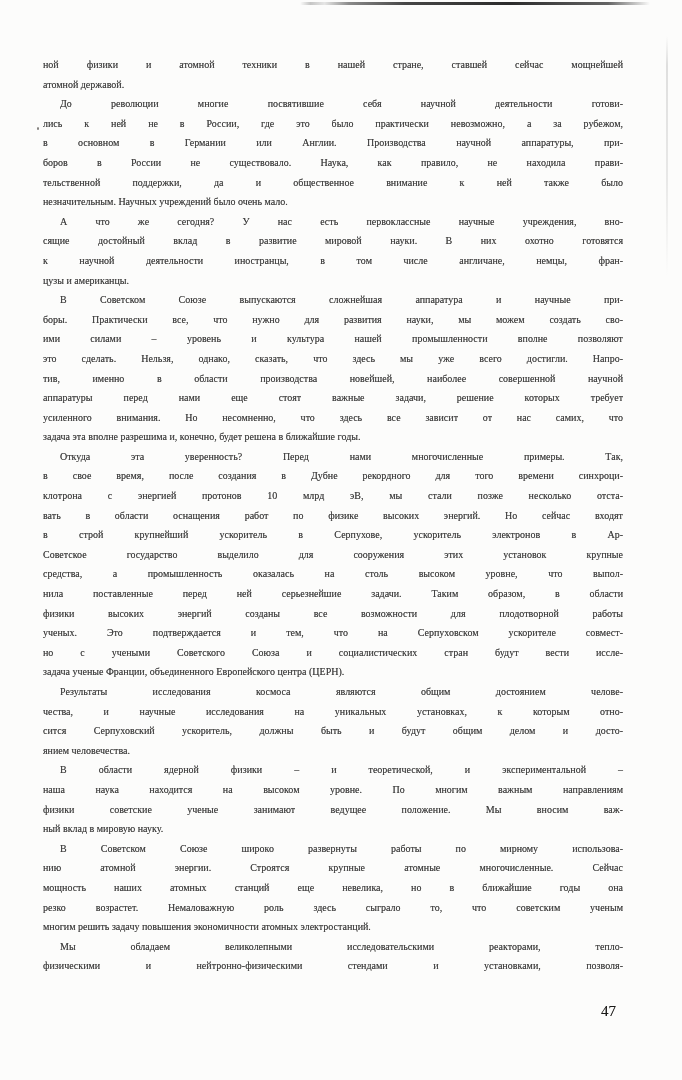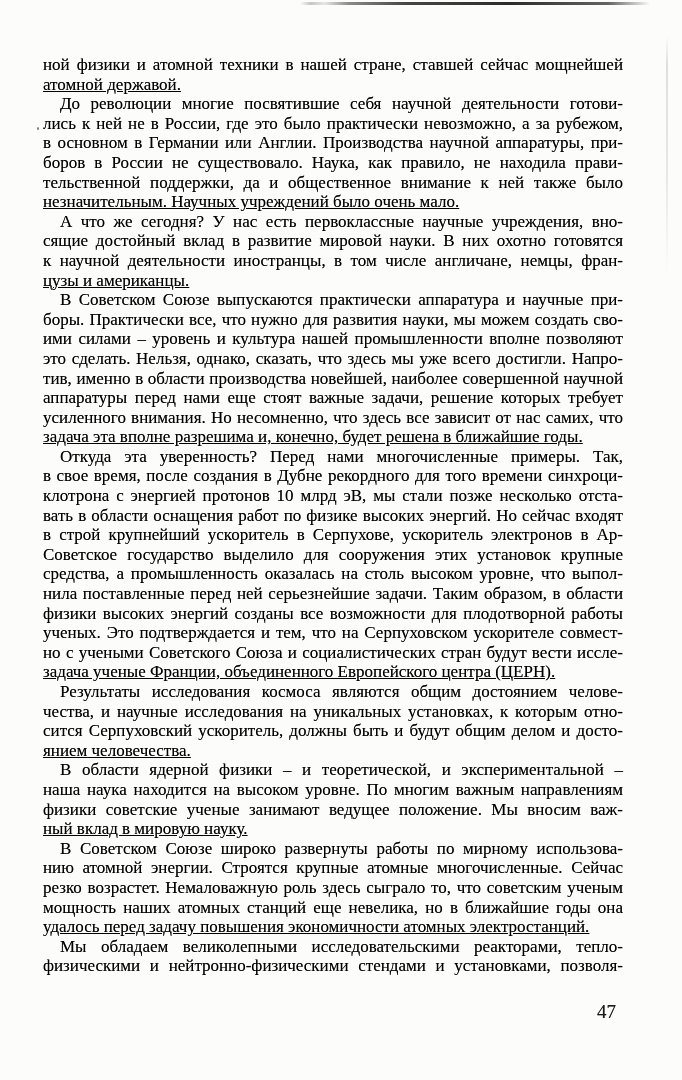--- a/index.html
+++ b/index.html
@@ -47,39 +47,39 @@
     position: absolute;
     left: 37px; top: 127px;
     width: 2px; height: 3px;
     background: rgba(60,55,50,0.65);
     border-radius: 50%;
   }
   .textblock {
     position: absolute;
     left: 43px; top: 55px;
     width: 580px;
-    color: #000000;
-    font-size: 17px;
+    color: #404040;
+    font-size: 10px;
     line-height: 19.6px;
     text-shadow: 0 0 0.3px rgba(27,26,24,0.55);
   }
   .paragraph { margin: 0; }
   .line {
     text-align: justify;
     text-align-last: justify;
   }
-  .line.endline { text-align-last: left; text-decoration: underline; }
+  .line.endline { text-align-last: left; }
   .line.indent { text-indent: 17px; }
   .pagenum {
     position: absolute;
     left: 43px; top: 1002px;
     width: 573px;
     text-align: right;
     color: #1b1a18;
-    font-size: 19px;
+    font-size: 15px;
     line-height: 19.6px;
     text-shadow: 0 0 0.3px rgba(27,26,24,0.55);
     font-family: Liberation Serif, serif;
   }
 </style>
 </head>
 <body>
 
 <div class="page">
   <div class="scan-line"></div>
@@ -98,21 +98,21 @@
         <div class="line">тельственной поддержки, да и общественное внимание к ней также было</div>
         <div class="line endline">незначительным. Научных учреждений было очень мало.</div>
       </div>
       <div class="paragraph">
         <div class="line indent">А что же сегодня? У нас есть первоклассные научные учреждения, вно-</div>
         <div class="line">сящие достойный вклад в развитие мировой науки. В них охотно готовятся</div>
         <div class="line">к научной деятельности иностранцы, в том числе англичане, немцы, фран-</div>
         <div class="line endline">цузы и американцы.</div>
       </div>
       <div class="paragraph">
-        <div class="line indent">В Советском Союзе выпускаются практически аппаратура и научные при-</div>
+        <div class="line indent">В Советском Союзе выпускаются сложнейшая аппаратура и научные при-</div>
         <div class="line">боры. Практически все, что нужно для развития науки, мы можем создать сво-</div>
         <div class="line">ими силами – уровень и культура нашей промышленности вполне позволяют</div>
         <div class="line">это сделать. Нельзя, однако, сказать, что здесь мы уже всего достигли. Напро-</div>
         <div class="line">тив, именно в области производства новейшей, наиболее совершенной научной</div>
         <div class="line">аппаратуры перед нами еще стоят важные задачи, решение которых требует</div>
         <div class="line">усиленного внимания. Но несомненно, что здесь все зависит от нас самих, что</div>
         <div class="line endline">задача эта вполне разрешима и, конечно, будет решена в ближайшие годы.</div>
       </div>
       <div class="paragraph">
         <div class="line indent">Откуда эта уверенность? Перед нами многочисленные примеры. Так,</div>
@@ -136,23 +136,23 @@
       </div>
       <div class="paragraph">
         <div class="line indent">В области ядерной физики – и теоретической, и экспериментальной –</div>
         <div class="line">наша наука находится на высоком уровне. По многим важным направлениям</div>
         <div class="line">физики советские ученые занимают ведущее положение. Мы вносим важ-</div>
         <div class="line endline">ный вклад в мировую науку.</div>
       </div>
       <div class="paragraph">
         <div class="line indent">В Советском Союзе широко развернуты работы по мирному использова-</div>
         <div class="line">нию атомной энергии. Строятся крупные атомные многочисленные. Сейчас</div>
+        <div class="line">мощность наших атомных станций еще невелика, но в ближайшие годы она</div>
         <div class="line">резко возрастет. Немаловажную роль здесь сыграло то, что советским ученым</div>
-        <div class="line">мощность наших атомных станций еще невелика, но в ближайшие годы она</div>
-        <div class="line endline">удалось перед задачу повышения экономичности атомных электростанций.</div>
+        <div class="line endline">многим решить задачу повышения экономичности атомных электростанций.</div>
       </div>
       <div class="paragraph">
         <div class="line indent">Мы обладаем великолепными исследовательскими реакторами, тепло-</div>
         <div class="line">физическими и нейтронно-физическими стендами и установками, позволя-</div>
       </div>
     </div>
   <div class="pagenum">47</div>
 </div>
 
 </body></html>

